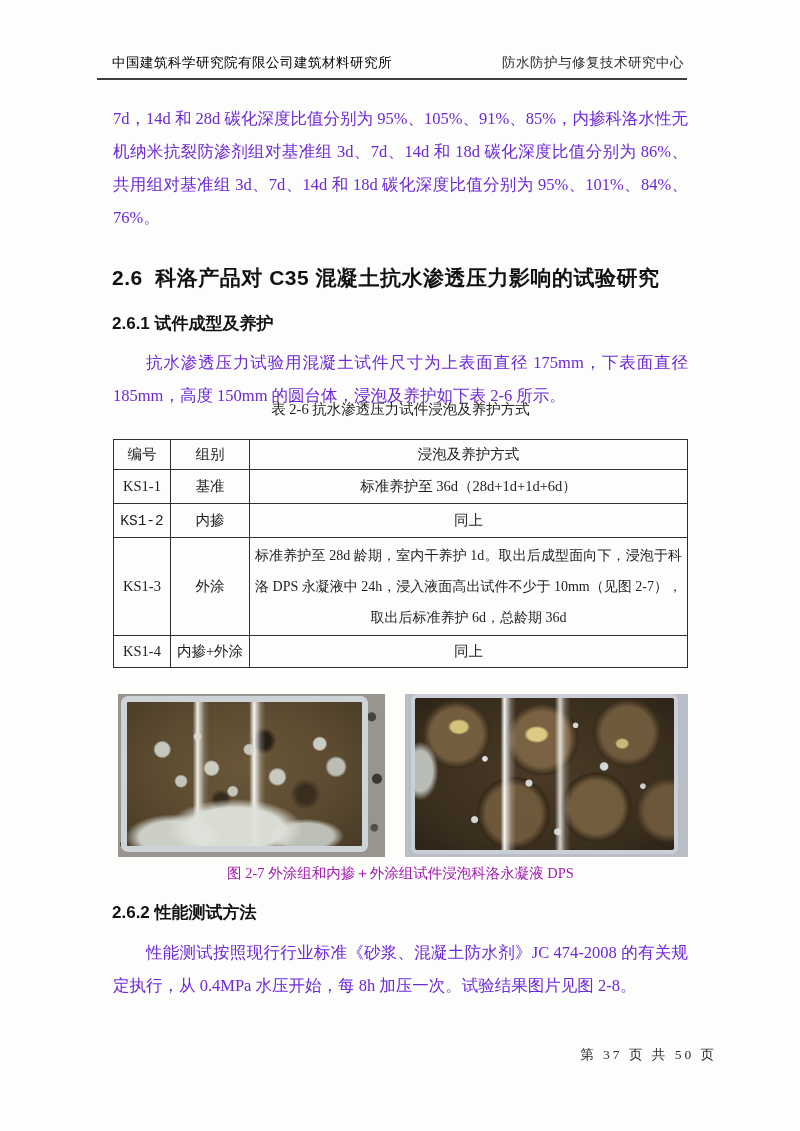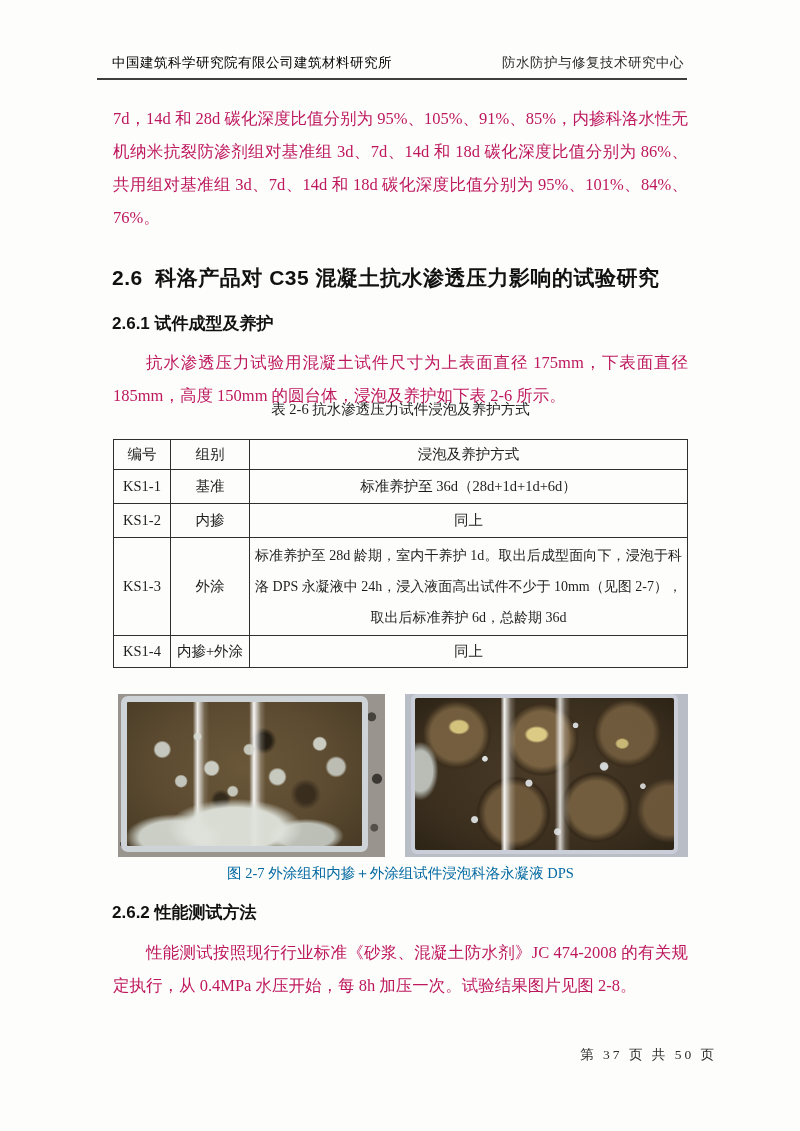--- a/index.html
+++ b/index.html
@@ -6,21 +6,21 @@
   body{width:800px;height:1131px;background:#ffffff;overflow:hidden;}
   .page{position:relative;width:800px;height:1131px;background:#fdfdfc;
         font-family:"Liberation Serif","DejaVu Serif",serif;color:#222;}
 
   
   .hdr-left{position:absolute;left:112px;top:54px;font-size:13.5px;letter-spacing:.5px;color:#000000;}
   .hdr-right{position:absolute;right:116px;top:54px;font-size:13.5px;letter-spacing:.5px;color:#2b2b2b;}
   .hdr-rule{position:absolute;left:97px;right:113px;top:78px;height:2px;background:#3e3e3e;}
 
   
-  .para{position:absolute;left:113px;width:575px;font-size:16.5px;line-height:33px;color:#be185d;}
+  .para{position:absolute;left:113px;width:575px;font-size:16.5px;line-height:33px;color:#6d28d9;}
   .pline{white-space:pre-wrap;}
   .pline.just{text-align:justify;text-align-last:justify;}
   .pline.indent{text-indent:33px;}
   .p1{top:102px;}
   .p2{top:346px;}
   .p3{top:936px;}
 
   
   .h26{position:absolute;left:112px;top:264px;font-size:21px;font-weight:bold;
        font-family:"Liberation Sans","DejaVu Sans",sans-serif;color:#111;white-space:pre-wrap;letter-spacing:.5px;}
@@ -30,21 +30,21 @@
   .h262{top:901px;}
 
   
   .tbl-caption{position:absolute;left:113px;width:575px;top:400px;text-align:center;font-size:14.5px;color:#1e1e1e;}
   table.t26{position:absolute;left:113px;top:439px;width:575px;border-collapse:collapse;table-layout:fixed;
             font-size:14.5px;color:#1e1e1e;}
   table.t26 th,table.t26 td{border:1.5px solid #2f2f2f;text-align:center;vertical-align:middle;
             font-weight:normal;padding:0 5px;}
   tr.rh th{height:29px;}
   tr.r1 td{height:33px;}
-  tr.r2 td{height:33px;}
+  tr.r2 td{height:33px;font-family:Liberation Mono, monospace;}
   tr.r3 td{height:97px;}
   tr.r4 td{height:31px;}
   .m-line{line-height:31px;font-size:14px;white-space:pre-wrap;}
   .m-line.mjust{text-align:justify;text-align-last:justify;}
   .m-line.mcenter{text-align:center;}
 
   
   .photo{position:absolute;top:694px;height:163px;}
   .photo-left{left:118px;width:267px;background-color:#99958e;
     background-image:
@@ -92,21 +92,21 @@
       radial-gradient(ellipse 26px 42px at 2% 48%, rgba(198,204,198,.9) 48%, transparent 70%),
       radial-gradient(circle 46px at 16% 24%, rgba(118,96,64,.95) 56%, rgba(58,45,28,.9) 72%, transparent 77%),
       radial-gradient(circle 49px at 49% 27%, rgba(124,101,68,.95) 56%, rgba(58,45,28,.9) 72%, transparent 77%),
       radial-gradient(circle 46px at 82% 23%, rgba(114,92,62,.95) 56%, rgba(58,45,28,.9) 72%, transparent 77%),
       radial-gradient(circle 49px at 38% 76%, rgba(112,90,60,.95) 56%, rgba(52,40,25,.9) 72%, transparent 77%),
       radial-gradient(circle 47px at 70% 72%, rgba(118,96,64,.92) 56%, rgba(52,40,25,.9) 72%, transparent 77%),
       radial-gradient(circle 43px at 98% 74%, rgba(112,90,60,.92) 56%, transparent 75%),
       radial-gradient(ellipse at 50% 50%, #4a3b27 0%, #3a2e1e 70%, #2c2316 100%);}
 
   .fig-caption{position:absolute;left:113px;width:575px;top:864px;text-align:center;
-               font-size:14.5px;color:#0369a1;white-space:pre-wrap;}
+               font-size:14.5px;color:#a21caf;white-space:pre-wrap;}
 
   
   .page-num{position:absolute;left:0;width:717px;top:1046px;text-align:right;
             font-size:13.5px;letter-spacing:3px;color:#2b2b2b;}
 </style>
 </head>
 <body>
 
 <div class="page">
 

